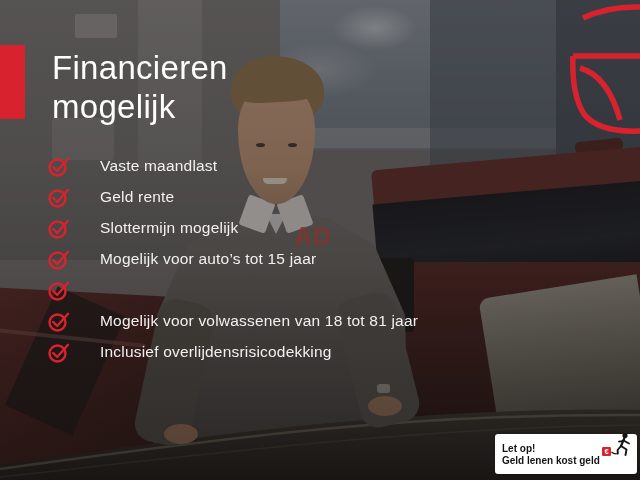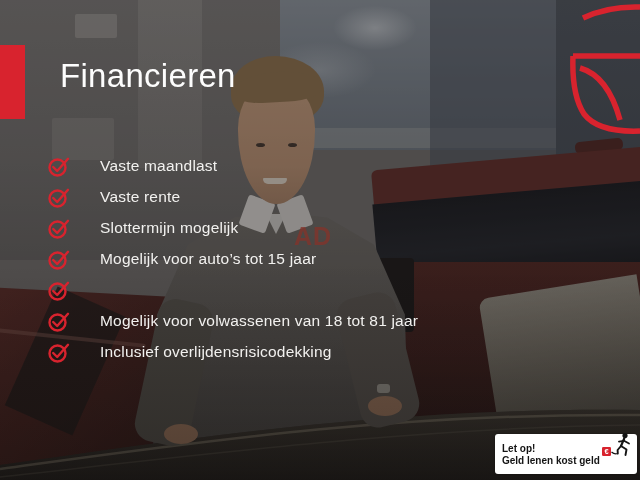--- a/index.html
+++ b/index.html
@@ -84,21 +84,21 @@
 
   
   .overlay{left:0;top:0;width:640px;height:480px;
     background:rgba(33,33,36,.40);}
   .overlay2{left:0;top:0;width:640px;height:480px;
     background:linear-gradient(180deg,rgba(0,0,0,0) 55%,rgba(8,6,4,.30) 100%);}
 
   
   .accent-bar{left:0;top:45px;width:25px;height:74px;background:#d8232e;z-index:10;}
   .headline{left:48px;top:44px;z-index:10;color:#fdfdfd;font-size:33px;
-    font-weight:500;line-height:39px;letter-spacing:.3px;margin:12px;}
+    font-weight:500;line-height:39px;letter-spacing:.3px;margin:4px;}
   .headline span{position:static;display:block;}
   .features{left:47px;top:155px;z-index:10;margin:0;padding:0;list-style:none;}
   .features li{position:static;display:flex;align-items:center;gap:29px;
     height:22px;margin-bottom:9px;}
   .features svg{position:static;flex:0 0 auto;display:block;}
   .features span{position:static;color:#f2f1ef;font-size:15.5px;
     font-weight:500;letter-spacing:.2px;white-space:nowrap;}
   .brand-logo{right:0;top:4px;z-index:10;}
   .credit-warning{right:3px;top:434px;z-index:11;width:142px;height:40px;
     background:#ffffff;border-radius:3px;display:flex;align-items:center;
@@ -165,36 +165,37 @@
   <div class="hand-l"></div>
   <div class="hand-r"></div>
 
   <div class="overlay"></div>
   <div class="overlay2"></div>
 
   <div class="accent-bar"></div>
 
   <h1 class="headline">
     <span>Financieren</span>
+    <span>mogelijk</span>
   </h1>
 
   <ul class="features">
     <li>
       <svg width="24" height="23" viewBox="0 0 24 23">
           <circle cx="10.5" cy="12.5" r="8" stroke="#d8232e" stroke-width="2.4" fill="none"></circle>
           <path d="M6.2 12 L10.2 16 L21 3.8" stroke="#d8232e" stroke-width="2.4" fill="none" stroke-linecap="round" stroke-linejoin="round"></path>
         </svg>
       <span>Vaste maandlast</span>
     </li>
     <li>
       <svg width="24" height="23" viewBox="0 0 24 23">
           <circle cx="10.5" cy="12.5" r="8" stroke="#d8232e" stroke-width="2.4" fill="none"></circle>
           <path d="M6.2 12 L10.2 16 L21 3.8" stroke="#d8232e" stroke-width="2.4" fill="none" stroke-linecap="round" stroke-linejoin="round"></path>
         </svg>
-      <span>Vaste rente</span>
+      <span>Geld rente</span>
     </li>
     <li>
       <svg width="24" height="23" viewBox="0 0 24 23">
           <circle cx="10.5" cy="12.5" r="8" stroke="#d8232e" stroke-width="2.4" fill="none"></circle>
           <path d="M6.2 12 L10.2 16 L21 3.8" stroke="#d8232e" stroke-width="2.4" fill="none" stroke-linecap="round" stroke-linejoin="round"></path>
         </svg>
       <span>Slottermijn mogelijk</span>
     </li>
     <li>
       <svg width="24" height="23" viewBox="0 0 24 23">

